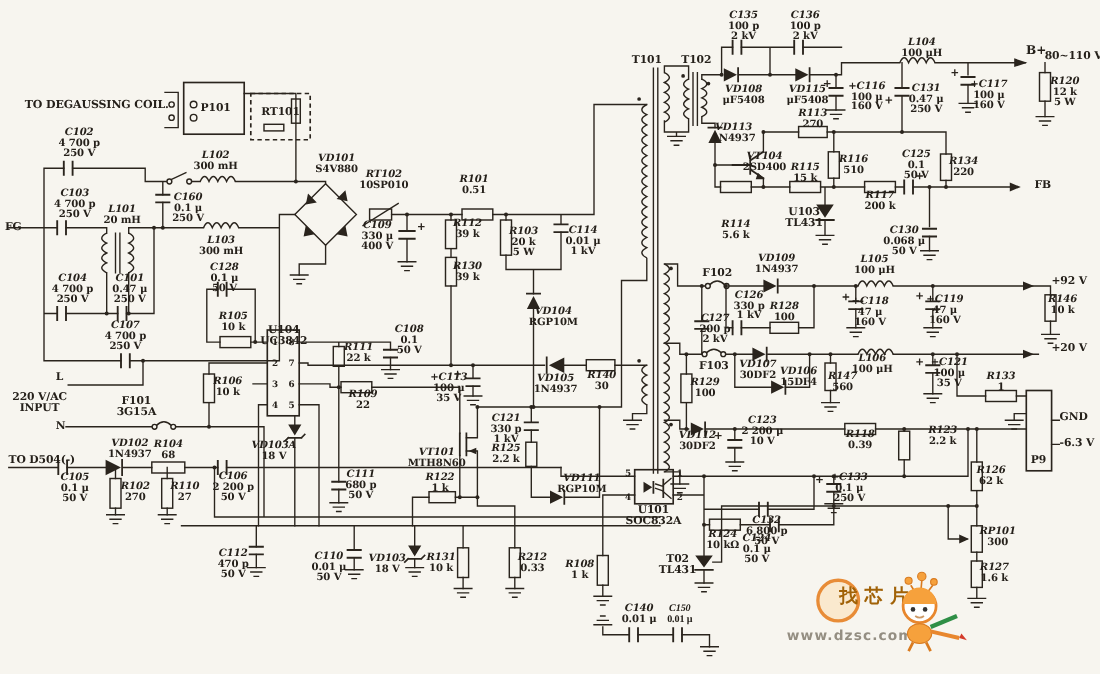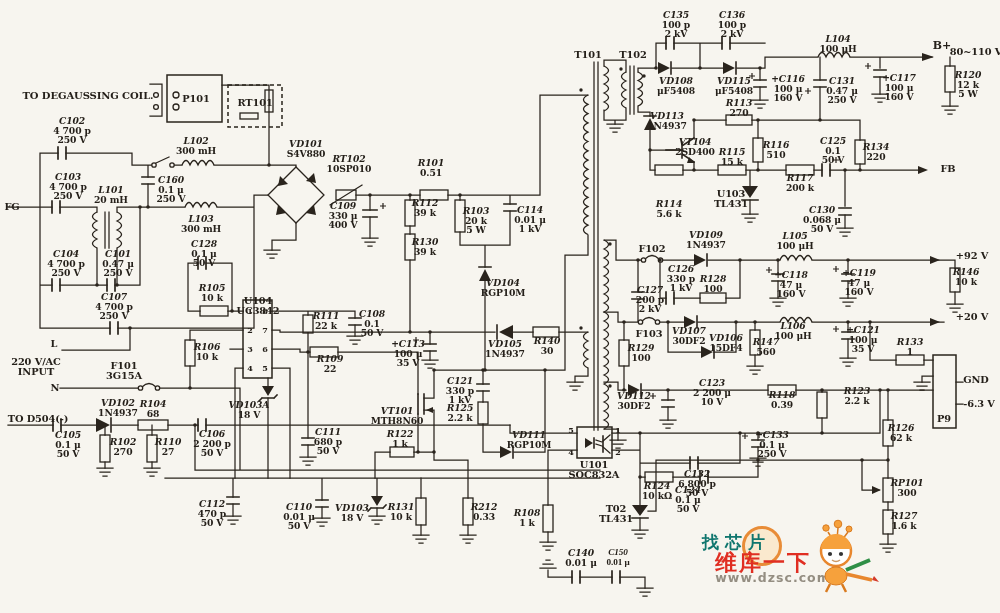--- a/index.html
+++ b/index.html
@@ -9,22 +9,22 @@
   #labels{position:absolute;left:0;top:0;width:1000px;height:613px;pointer-events:none;}
   .lbl{position:absolute;transform:translate(-50%,-50%);text-align:center;
        font:700 9.2px/1.05 "DejaVu Serif",serif;color:#25201a;white-space:nowrap;letter-spacing:-0.1px;}
   .comp > div:first-child{font-style:italic;}
   .term{font-size:9.8px;}
   .pin{font-size:8px;}
   
   #wm{position:absolute;left:688px;top:518px;width:200px;height:90px;}
   #wm-badge{position:absolute;left:54px;top:8px;width:34px;height:34px;border-radius:50%;
             background:#fbe9cd;border:3px solid #e8872e;opacity:.95;}
-  #wm-slogan{position:absolute;left:14px;top:16px;width:130px;text-align:left;
-             font:700 17px/1 "DejaVu Sans",sans-serif;color:#0f766e;letter-spacing:6px;}
+  #wm-slogan{position:absolute;left:14px;top:16px;width:130px;text-align:right;
+             font:700 17px/1 "DejaVu Sans",sans-serif;color:#a16207;letter-spacing:6px;}
   #wm-brand{position:absolute;left:0px;top:34px;width:150px;text-align:center;
             font:900 22px/1 "DejaVu Sans",sans-serif;color:#e02e22;letter-spacing:2px;}
   #wm-url{position:absolute;left:10px;top:54px;width:150px;text-align:center;
           font:700 12.5px/1 "DejaVu Sans",sans-serif;color:#948e82;letter-spacing:1px;}
   #wm-mascot{position:absolute;left:118px;top:0px;}
 </style>
 </head>
 <body>
 
 <div id="stage">
@@ -474,21 +474,21 @@
         <div>10 k</div>
       </div>
       <div class="lbl comp" style="left: 207px; top: 352px;">
         <div>R106</div>
         <div>10 k</div>
       </div>
       <div class="lbl comp" style="left: 326px; top: 321px;">
         <div>R111</div>
         <div>22 k</div>
       </div>
-      <div class="lbl comp" style="left: 372px; top: 323px;">
+      <div class="lbl comp" style="left: 372px; top: 309px;">
         <div>C108</div>
         <div>0.1</div>
         <div>50 V</div>
       </div>
       <div class="lbl comp" style="left: 330px; top: 364px;">
         <div>R109</div>
         <div>22</div>
       </div>
       <div class="lbl comp" style="left: 328px; top: 441px;">
         <div>C111</div>
@@ -747,21 +747,21 @@
         <div>35 V</div>
       </div>
       <div class="lbl comp" style="left: 910px; top: 347px;">
         <div>R133</div>
         <div>1</div>
       </div>
       <div class="lbl comp" style="left: 634px; top: 401px;">
         <div>VD112</div>
         <div>30DF2</div>
       </div>
-      <div class="lbl comp" style="left: 693px; top: 392px; margin-left: 19px;">
+      <div class="lbl comp" style="left: 693px; top: 392px;">
         <div>C123</div>
         <div>2 200 μ</div>
         <div>10 V</div>
       </div>
       <div class="lbl comp" style="left: 782px; top: 400px;">
         <div>R118</div>
         <div>0.39</div>
       </div>
       <div class="lbl comp" style="left: 837px; top: 396px; margin-left: 20px;">
         <div>R123</div>
@@ -832,21 +832,20 @@
         <div>1</div>
       </div>
       <div class="lbl pin" style="left: 618px; top: 452px;">
         <div>2</div>
       </div>
     </div>
 
 <div id="wm">
   <div id="wm-badge"></div>
   <div id="wm-slogan">找芯片</div>
-  <div id="wm-brand">维库一下</div>
   <div id="wm-url">www.dzsc.com</div>
   <svg id="wm-mascot" width="78" height="80" viewBox="0 0 78 80">
     <circle cx="20" cy="10" r="3.2" fill="#f6a13c" stroke="#d97b20"></circle>
     <circle cx="32" cy="6" r="3.8" fill="#f6a13c" stroke="#d97b20"></circle>
     <circle cx="43" cy="11" r="3" fill="#f6a13c" stroke="#d97b20"></circle>
     <path d="M22,14 L27,22 M32,10 L31,21 M42,14 L36,22" stroke="#d97b20" stroke-width="1.5"></path>
     <circle cx="30" cy="33" r="15" fill="#fff" stroke="#e8872e" stroke-width="2.5"></circle>
     <path d="M15,31 a15,15 0 0 1 30,0" fill="#f6a13c"></path>
     <circle cx="24" cy="36" r="2.1" fill="#333"></circle>
         <circle cx="35" cy="36" r="2.1" fill="#333"></circle>

